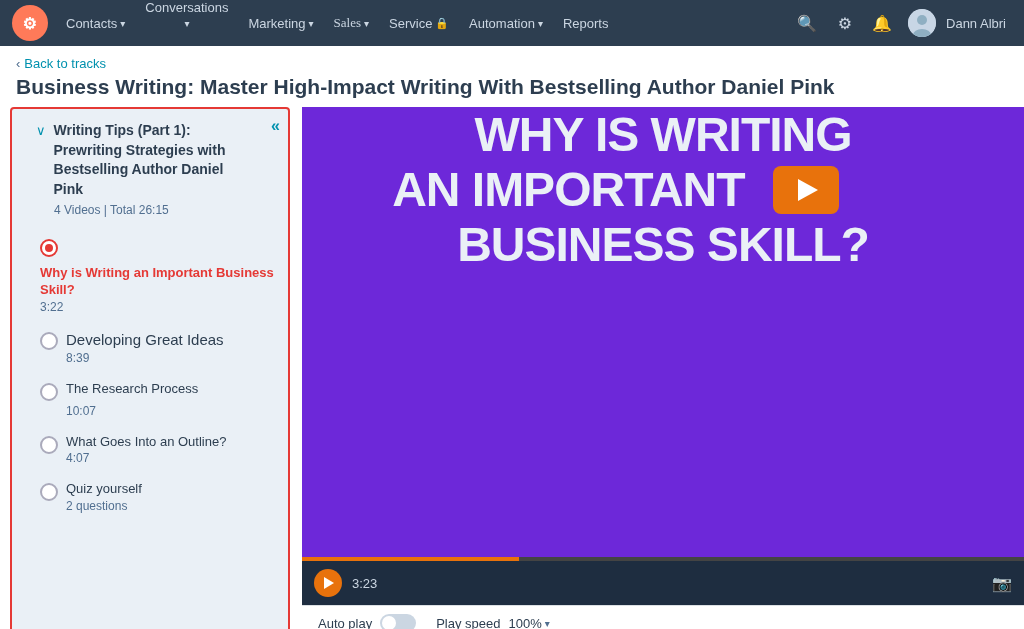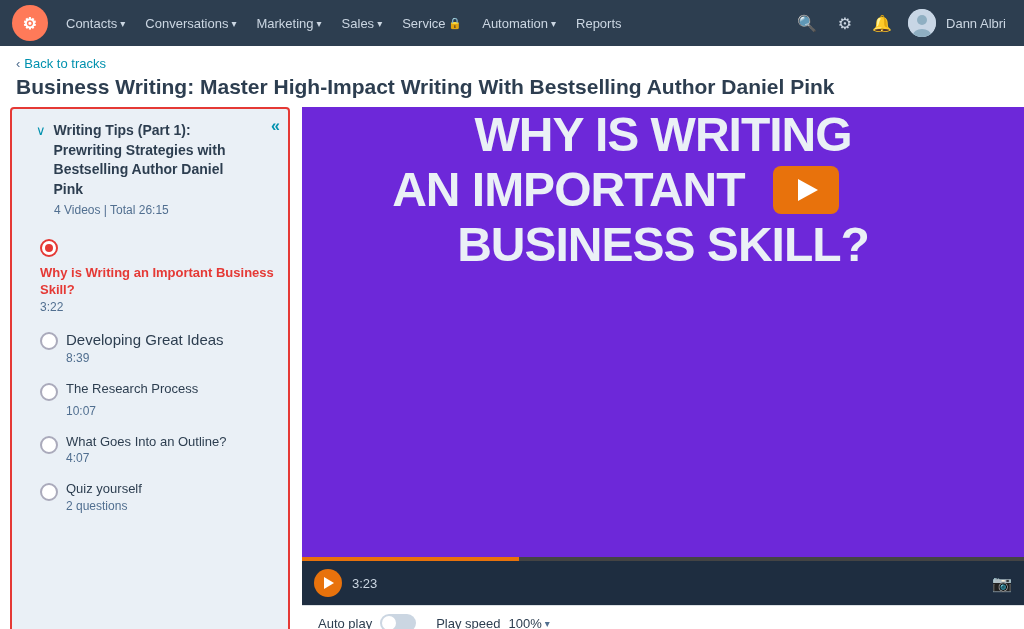--- a/index.html
+++ b/index.html
@@ -12,29 +12,29 @@
   <div style="width:36px; height:36px; margin-right:6px; flex-shrink:0; cursor:pointer;">
     <svg viewBox="0 0 36 36" fill="none" xmlns="http://www.w3.org/2000/svg">
       <circle cx="18" cy="18" r="18" fill="#ff7a59"></circle>
       <text x="18" y="24" text-anchor="middle" fill="white" font-size="16" font-weight="bold" font-family="Arial">⚙</text>
     </svg>
   </div>
   <div style="color:#cbd6e2;font-size:13px;padding:0 8px;cursor:pointer;display:flex;align-items:center;gap:3px;height:46px;">
     <span>Contacts</span>
       <span style="font-size:10px;">▾</span>
   </div>
-  <div style="color:#cbd6e2;font-size:13px;padding:0 8px;cursor:pointer;display:flex;align-items:center;gap:3px;height:46px;">
+  <div style="color:#cbd6e2;font-size:13px;padding:0 8px;cursor:pointer;display:flex;align-items:center;gap:3px;height:46px;flex-direction:column;">
     <span>Conversations</span>
       <span style="font-size:10px;">▾</span>
   </div>
   <div style="color:#cbd6e2;font-size:13px;padding:0 8px;cursor:pointer;display:flex;align-items:center;gap:3px;height:46px;">
     <span>Marketing</span>
       <span style="font-size:10px;">▾</span>
   </div>
-  <div style="color:#cbd6e2;font-size:13px;padding:0 8px;cursor:pointer;display:flex;align-items:center;gap:3px;height:46px;">
+  <div style="color:#cbd6e2;font-size:13px;padding:0 8px;cursor:pointer;display:flex;align-items:center;gap:3px;height:46px;font-family:Liberation Serif, serif;">
     <span>Sales</span>
       <span style="font-size:10px;">▾</span>
   </div>
   <div style="color:#cbd6e2;font-size:13px;padding:0 8px;cursor:pointer;display:flex;align-items:center;gap:3px;height:46px;">
     <span>Service</span>
       <span style="font-size:11px;">🔒</span>
   </div>
   <div style="color:#cbd6e2;font-size:13px;padding:8px 8px;cursor:pointer;display:flex;align-items:center;gap:3px;height:46px;">
     <span>Automation</span>
       <span style="font-size:10px;">▾</span>

